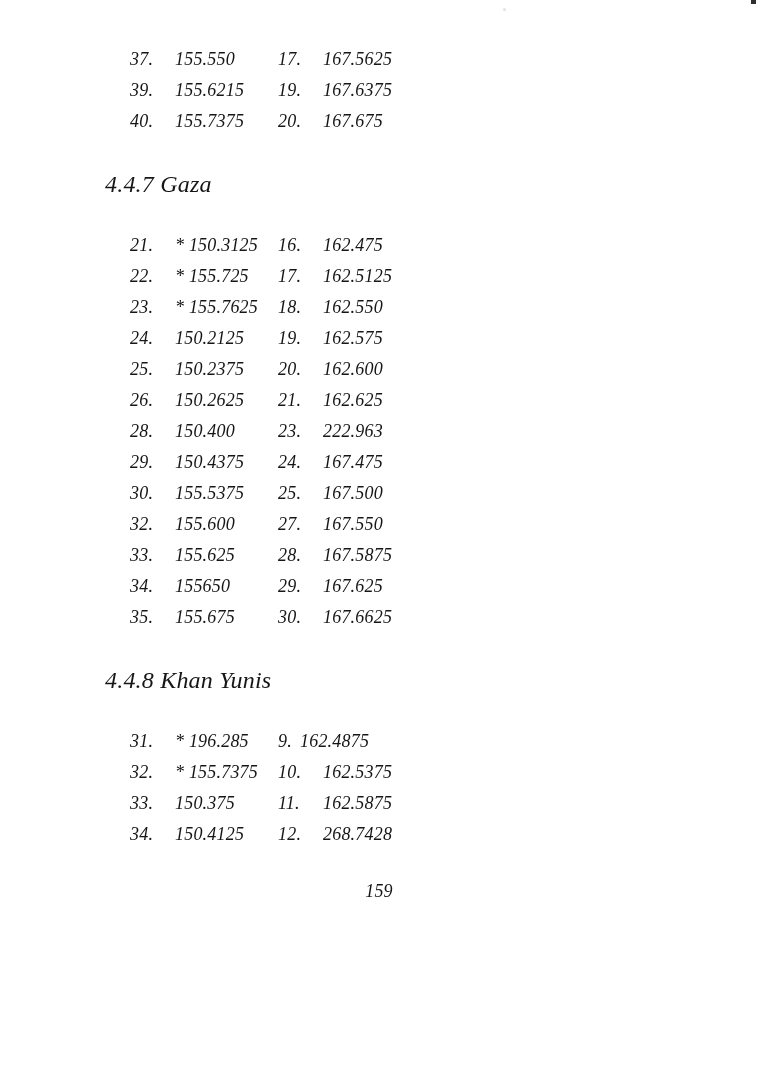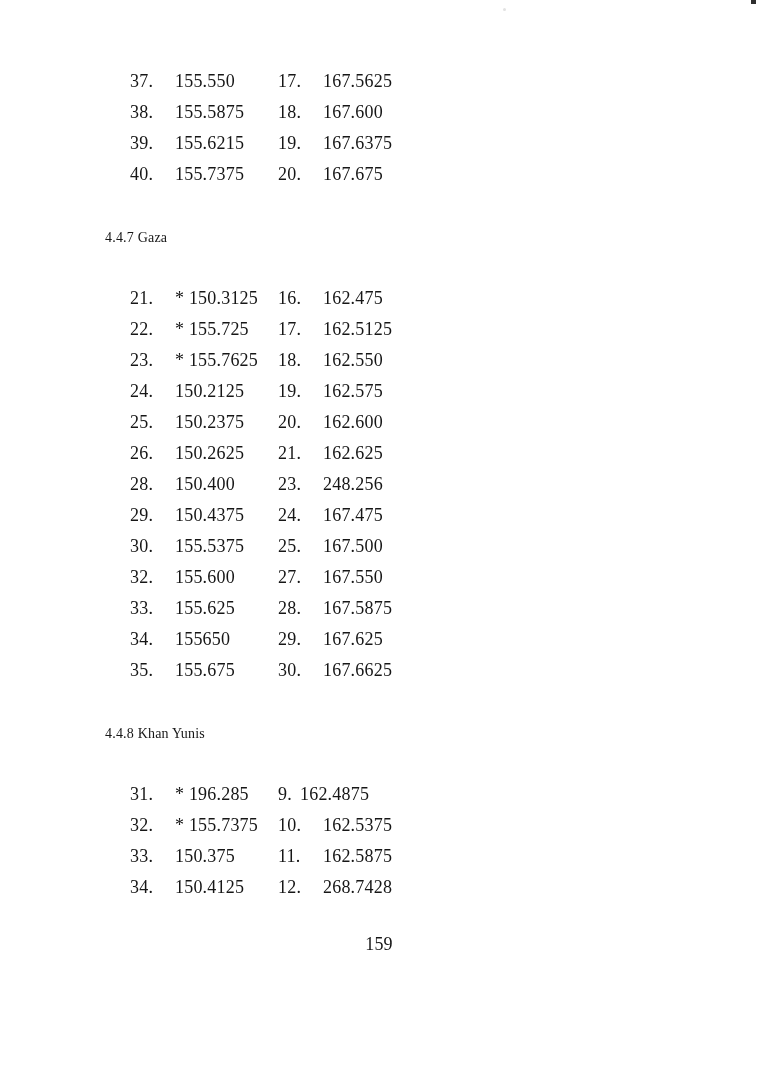--- a/index.html
+++ b/index.html
@@ -9,24 +9,24 @@
     font-family: "Liberation Serif", serif;
     color: #161616;
     font-size: 18px;
   }
   .page {
     position: relative;
     width: 758px; height: 1078px;
     background: #ffffff;
     overflow: hidden;
   }
-  .content { padding-top: 66px; }
+  .content { padding-top: 44px; font-style: italic; }
   .doc-section .section-heading {
     margin: 32px 0 30px 105px;
-    font-size: 14px;
+    font-size: 24px;
     font-weight: normal;
     height: 31px; line-height: 31px;
     letter-spacing: 0.2px;
   }
   .row {
     height: 31px; line-height: 31px;
     margin-left: 130px;
     white-space: nowrap;
     letter-spacing: 0.2px;
   }
@@ -58,35 +58,34 @@
 <body>
 
 <div class="page">
   <div class="scan-artifact"></div>
   <div class="scan-speck"></div>
   <div class="content">
     <div>
         <section class="doc-section">
           <div class="rows">
             <div class="row"><span class="n1">37.</span><span class="v1">155.550</span><span class="n2">17.</span><span class="v2">167.5625</span></div>
-            <div class="row"><span class="n1">38.</span><span class="v1">155.5875</span><span class="n2">18.</span><span class="v2">167.600</span></div>
             <div class="row"><span class="n1">39.</span><span class="v1">155.6215</span><span class="n2">19.</span><span class="v2">167.6375</span></div>
             <div class="row"><span class="n1">40.</span><span class="v1">155.7375</span><span class="n2">20.</span><span class="v2">167.675</span></div>
           </div>
         </section>
         <section class="doc-section">
           <h2 class="section-heading">4.4.7 Gaza</h2>
           <div class="rows">
             <div class="row"><span class="n1">21.</span><span class="v1">* 150.3125</span><span class="n2">16.</span><span class="v2">162.475</span></div>
             <div class="row"><span class="n1">22.</span><span class="v1">* 155.725</span><span class="n2">17.</span><span class="v2">162.5125</span></div>
             <div class="row"><span class="n1">23.</span><span class="v1">* 155.7625</span><span class="n2">18.</span><span class="v2">162.550</span></div>
             <div class="row"><span class="n1">24.</span><span class="v1">150.2125</span><span class="n2">19.</span><span class="v2">162.575</span></div>
             <div class="row"><span class="n1">25.</span><span class="v1">150.2375</span><span class="n2">20.</span><span class="v2">162.600</span></div>
             <div class="row"><span class="n1">26.</span><span class="v1">150.2625</span><span class="n2">21.</span><span class="v2">162.625</span></div>
-            <div class="row"><span class="n1">28.</span><span class="v1">150.400</span><span class="n2">23.</span><span class="v2">248.256</span></div>
+            <div class="row"><span class="n1">28.</span><span class="v1">150.400</span><span class="n2">23.</span><span class="v2">222.963</span></div>
             <div class="row"><span class="n1">29.</span><span class="v1">150.4375</span><span class="n2">24.</span><span class="v2">167.475</span></div>
             <div class="row"><span class="n1">30.</span><span class="v1">155.5375</span><span class="n2">25.</span><span class="v2">167.500</span></div>
             <div class="row"><span class="n1">32.</span><span class="v1">155.600</span><span class="n2">27.</span><span class="v2">167.550</span></div>
             <div class="row"><span class="n1">33.</span><span class="v1">155.625</span><span class="n2">28.</span><span class="v2">167.5875</span></div>
             <div class="row"><span class="n1">34.</span><span class="v1">155650</span><span class="n2">29.</span><span class="v2">167.625</span></div>
             <div class="row"><span class="n1">35.</span><span class="v1">155.675</span><span class="n2">30.</span><span class="v2">167.6625</span></div>
           </div>
         </section>
         <section class="doc-section">
           <h2 class="section-heading">4.4.8 Khan Yunis</h2>

